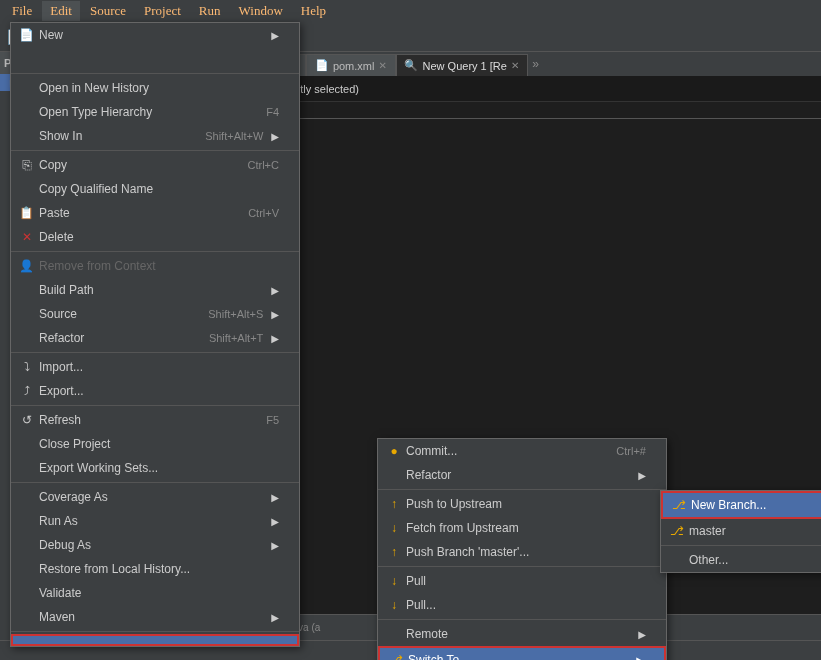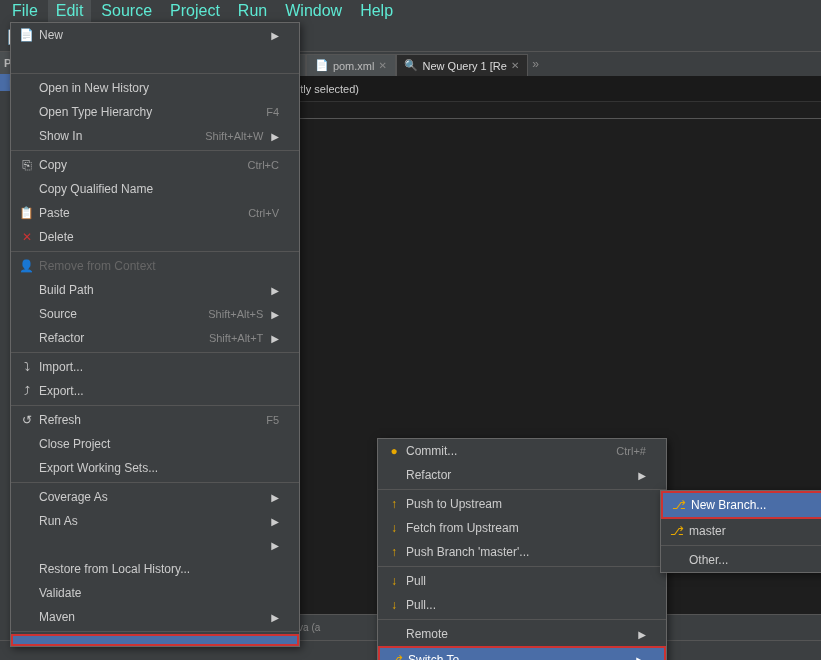--- a/index.html
+++ b/index.html
@@ -27,23 +27,24 @@
       height: 22px;
       background: #3c3f41;
       display: flex;
       align-items: center;
       padding: 0 4px;
       gap: 2px;
       z-index: 10;
     }
     .menubar-item {
       padding: 2px 8px;
-      color: #5eead4;
+      color: #fdba74;
       cursor: pointer;
-      font-size: 16px;
+      font-size: 13px;
+      font-family: Liberation Serif, serif;
     }
     .menubar-item.active {
       background: #4c5052;
     }
 
     
     .toolbar {
       position: absolute;
       top: 22px; left: 0; right: 0;
       height: 30px;
@@ -509,20 +510,21 @@
   <div class="menu-item">
     <div class="menu-item-content">
       <span class="menu-item-icon"></span>
       <span class="menu-item-label">Run As</span>
     </div>
     <span class="menu-item-arrow">▶</span>
   </div>
   <div class="menu-item">
     <div class="menu-item-content">
       <span class="menu-item-icon"></span>
+      <span class="menu-item-label">Debug As</span>
     </div>
     <span class="menu-item-arrow">▶</span>
   </div>
   <div class="menu-item">
     <div class="menu-item-content">
       <span class="menu-item-icon"></span>
       <span class="menu-item-label">Restore from Local History...</span>
     </div>
   </div>
   <div class="menu-item">

